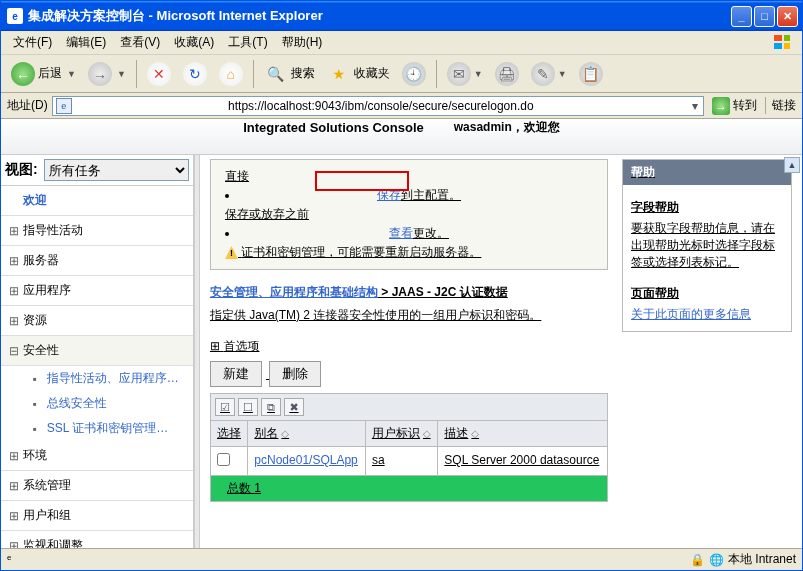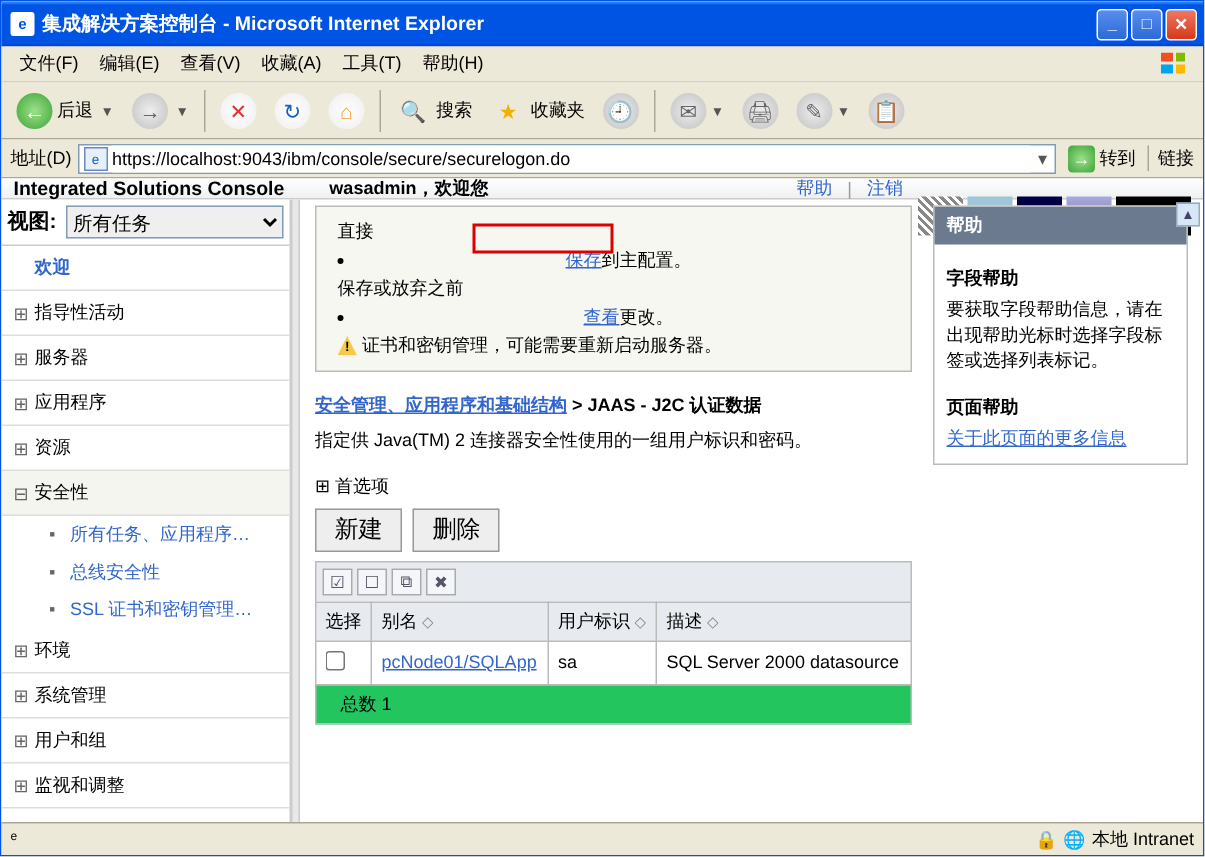--- a/index.html
+++ b/index.html
@@ -23,26 +23,26 @@
 .ticon.grey { background: radial-gradient(#eee, #c0c0c0); color:#666; }
 .ticon.red { color: #d33; background: radial-gradient(#fff,#eee); }
 .ticon.blue { color: #1560bd; background: radial-gradient(#fff,#eee); }
 .ticon.home { color:#f0a030; background: radial-gradient(#fff,#eee);}
 .ticon.search { color:#3a7; }
 .ticon.star { color:#f0b000; }
 .sep { width: 1px; height: 28px; background: #aca899; margin: 0 2px; }
 .addrbar { height: 26px; background: #ece9d8; display: flex; align-items: center; gap: 4px; padding: 0 6px; border-bottom: 1px solid #aca899; }
 .addrinput { flex: 1; height: 20px; border: 1px solid #7f9db9; background: #fff; display: flex; align-items: center; }
 .addrinput .urlicon { width: 16px; height: 16px; margin: 0 3px; background: #e7effa; border:1px solid #6a8bc0; font-size:9px; display:flex; align-items:center; justify-content:center; color:#1560bd;}
-.addrinput input { flex:1; border:none; outline:none; font-size:12px; height:18px; }
+.addrinput input { flex:1; border:none; outline:none; font-size:12px; height:18px;text-align:center; }
 .addrinput .dd { width: 16px; text-align:center; color:#555; }
 .gobtn { display:flex; align-items:center; gap:3px; padding:1px 4px; background:#ece9d8; }
 .gobtn .goicon { width:18px; height:18px; background: radial-gradient(#9de08a,#3ba436); border-radius:3px; color:#fff; display:flex; align-items:center; justify-content:center; font-size:12px;}
 .content { flex:1; display:flex; flex-direction:column; overflow:hidden; background:#fff; }
-.header { height: 14px; background: linear-gradient(#fff,#eef0f2); border-bottom:1px solid #ccc; display:flex; align-items:center; padding: 0 8px; justify-content:space-between; }
+.header { height: 36px; background: linear-gradient(#fff,#eef0f2); border-bottom:1px solid #ccc; display:flex; align-items:center; padding: 0 8px; justify-content:space-between;flex-direction:column; }
 .header-left { display:flex; align-items:center; gap:30px; }
 .welcome { font-weight:bold; }
 .header-right { display:flex; align-items:center; gap:10px; }
 .header-right a { color:#3366cc; text-decoration:none; }
 .hdeco { display:flex; gap:3px;margin-top:36px; }
 .hd { width:30px; height:26px; }
 .hd.a{background:repeating-linear-gradient(45deg,#888,#888 2px,#fff 2px,#fff 4px);}
 .hd.b{background:#9fc5d8;}
 .hd.c{background:radial-gradient(circle,#004 2px,transparent 2px); background-size:6px 6px; background-color:#004;}
 .hd.d{background:linear-gradient(#aad,#669);}
@@ -57,34 +57,34 @@
 .tree-item.sel { background:#f5f5f0; }
 .tree-item .exp { display:inline-block; width:10px; color:#666; }
 .tree-item a { color:#000; text-decoration:none; }
 .tree-item.welcome a { color:#3366cc; }
 .tree-sub { padding-left:28px; }
 .tree-sub .tree-item { border:none; padding:4px 4px; }
 .tree-sub .tree-item::before { content:"■"; color:#666; font-size:6px; margin-right:6px; }
 .tree-sub a { color:#3366cc; }
 .vbar { width:6px; background:#e8e8e8; border-left:1px solid #ccc; border-right:1px solid #ccc; }
 .main { flex:1; overflow:auto; padding: 0 10px 10px; position:relative; }
-.main-inner { display:flex; gap:14px; }
+.main-inner { display:flex; gap:14px;text-decoration:underline; }
 .main-left { flex:1; min-width:340px; }
 .msgbox { border:1px solid #bbb; background:#f7f7f2; padding:8px 8px 8px 14px; margin-top:4px; }
 .redbox { position:absolute; border:2px solid #d00; width:94px; height:20px; top:12px; left:105px; }
 .msgbox ul { list-style:disc; padding-left:14px;text-align:center; }
 .msgbox li { margin:2px 0; }
 .msgbox a { color:#3366cc; text-decoration:underline; cursor:pointer; }
 .warn { display:inline-block; width:13px; height:13px; background:#f7c948; clip-path: polygon(50% 0,100% 100%,0 100%); text-align:center; font-size:9px; color:#000; font-weight:bold; line-height:15px;}
 .breadcrumb { margin:14px 0 4px; font-weight:bold; }
 .breadcrumb a { color:#3366cc; text-decoration:underline; }
 .desc { margin:6px 0 14px; }
 .prefs-title { margin:4px 0; }
 .btnrow { margin:6px 0; }
-.btnrow button { padding:3px 12px; border:1px solid #999; background:#eee; margin-right:4px; font-size:16px; }
+.btnrow button { padding:3px 12px; border:1px solid #999; background:#eee; margin-right:4px; font-size:13px; }
 .tabletools { background:#e7ebf0; padding:4px; border:1px solid #bbb; border-bottom:none; display:flex; gap:3px; }
 .tticon { width:20px; height:18px; border:1px solid #aaa; background:#f4f6f9; display:flex; align-items:center; justify-content:center; font-size:11px; color:#556;}
 table.data { width:100%; border-collapse:collapse; border:1px solid #bbb; }
 table.data th { background:#e7ebf0; border:1px solid #bbb; padding:4px 6px; text-align:left; font-weight:normal; }
 table.data th .sort { color:#888; font-size:10px; margin-left:3px;}
 table.data td { border:1px solid #bbb; padding:6px; vertical-align:top; }
 table.data a { color:#3366cc; text-decoration:underline; }
 .total { border:1px solid #bbb; border-top:none; padding:4px 16px; background:#22c55e; }
 .help { width:170px; border:1px solid #bbb; background:#fff; align-self:flex-start; margin-top:4px;}
 .help-hd { background:#6b7a8f; color:#fff; padding:4px 8px; font-weight:bold; }
@@ -238,21 +238,21 @@
             <div class="tree-item">
               <span class="exp">⊞</span>
               <a>资源</a>
             </div>
             <div class="tree-item sel">
               <span class="exp">⊟</span>
               <a>安全性</a>
             </div>
             <div class="tree-sub">
               <div class="tree-item">
-                <a>所有任务、应用程序…</a>
+                <a>指导性活动、应用程序…</a>
               </div>
               <div class="tree-item">
                 <a>总线安全性</a>
               </div>
               <div class="tree-item">
                 <a>SSL 证书和密钥管理…</a>
               </div>
             </div>
             <div class="tree-item">
               <span class="exp">⊞</span>

